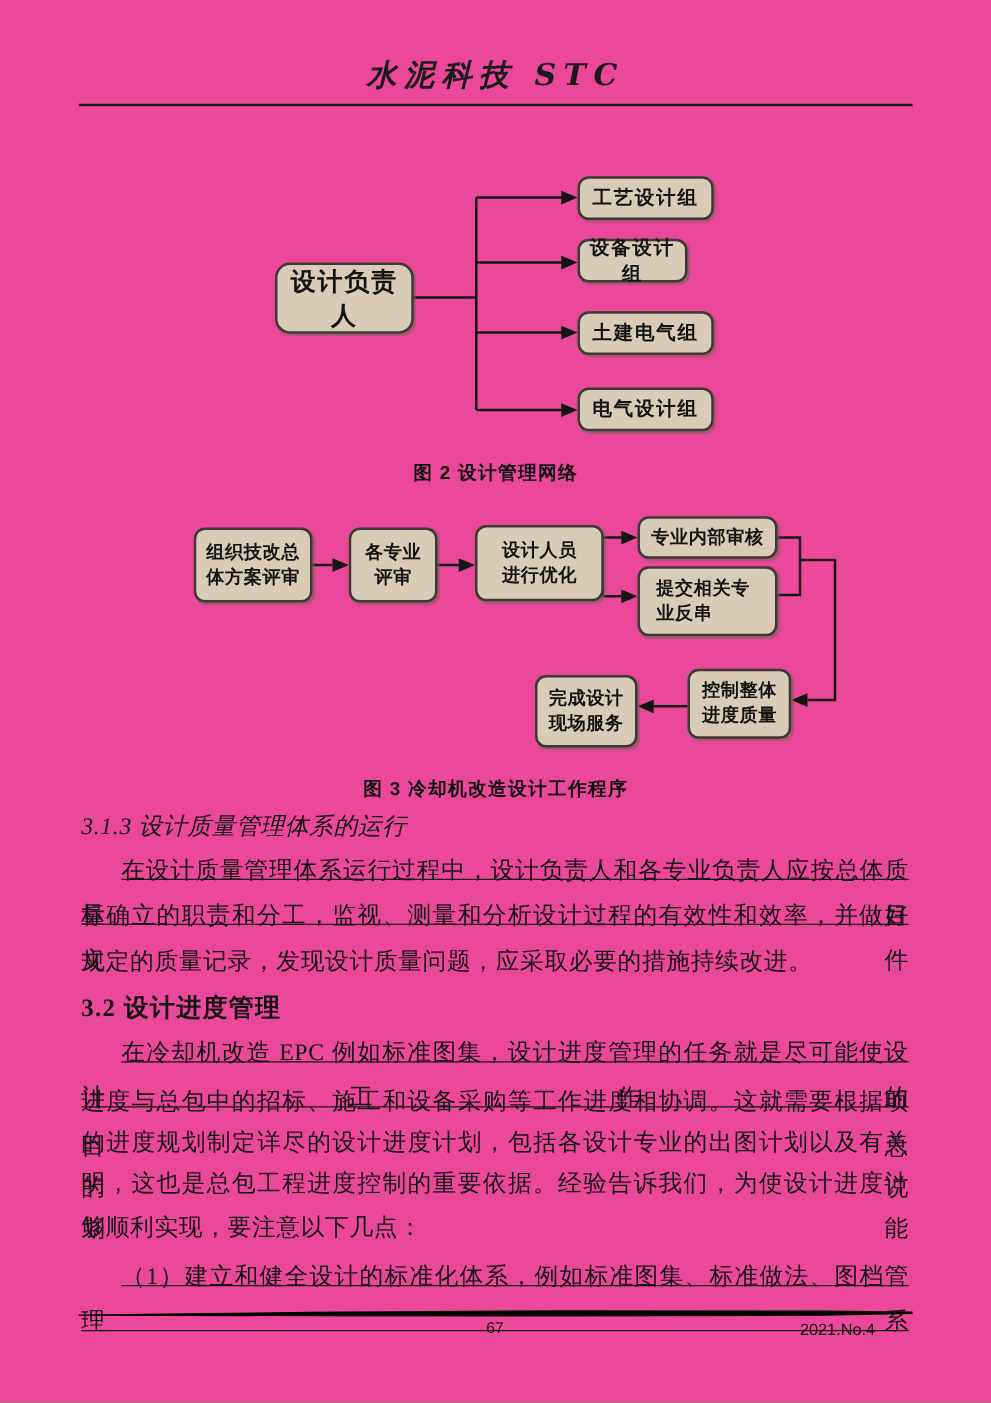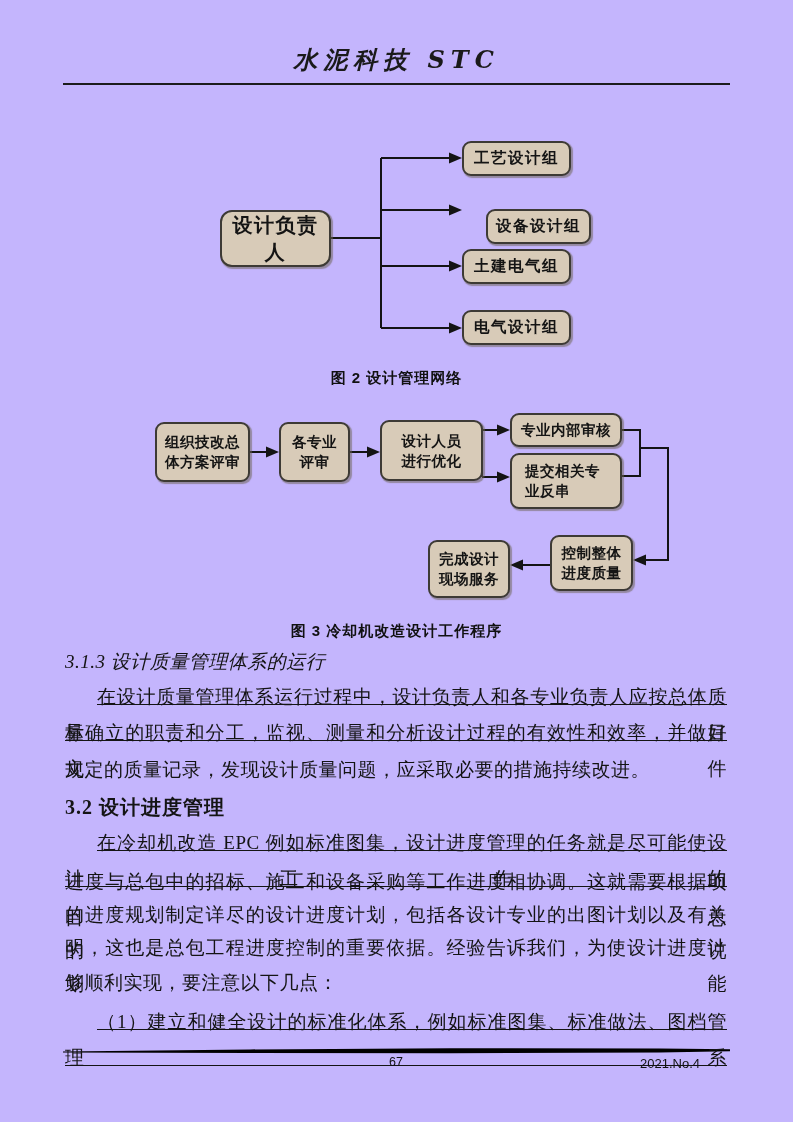--- a/index.html
+++ b/index.html
@@ -1,17 +1,17 @@
 <!DOCTYPE html>
 <html style="--box-fill: #d8cbb8; --box-border: #3d3a35; --line-color: #141414;"><head>
 <meta charset="utf-8">
 <style>
   html,body{margin:0;padding:0;background:#888;}
   .page{
-    position:relative;width:793px;height:1122px;background:#c4b5fd;
+    position:relative;width:793px;height:1122px;background:#ec4899;
     margin:0 auto;overflow:hidden;color:#1a1a1a;
     font-family:"Liberation Serif","DejaVu Serif",serif;
   }
   
   .journal-title{
     position:absolute;top:44px;left:0;width:100%;text-align:center;
     font-family:"DejaVu Serif","Liberation Serif",serif;
     font-style:italic;font-weight:bold;font-size:24px;letter-spacing:6px;
   }
   .header-rule{position:absolute;top:83px;left:63px;width:667px;height:2px;background:#1c1c1c;}
@@ -86,21 +86,21 @@
       <path d="M640 448 H668 V560 H646"></path>
       <polygon points="633,560 646,554.5 646,565.5"></polygon>
       <path d="M550 565 H523"></path>
       <polygon points="510,565 523,559.5 523,570.5"></polygon>
     </g>
     <polygon class="rule-shape" points="63,1051.6 250,1049.4 450,1048.2 660,1048.4 730,1049.2 730,1051.2 660,1052.6 450,1053.2 250,1053 63,1052.6"></polygon>
   </svg>
 
   <div class="fbox f2 f2root" style="left:220px;top:210px;width:111px;height:57px;">设计负责人</div>
   <div class="fbox f2" style="left:462px;top:141px;width:109px;height:35px;">工艺设计组</div>
-  <div class="fbox f2" style="left:462px;top:209px;width:105px;height:35px;margin-left:24px;">设备设计组</div>
+  <div class="fbox f2" style="left:462px;top:191px;width:88px;height:35px;">设备设计组</div>
   <div class="fbox f2" style="left:462px;top:249px;width:109px;height:35px;">土建电气组</div>
   <div class="fbox f2" style="left:462px;top:310px;width:109px;height:35px;">电气设计组</div>
   <div class="caption" style="top:369px;">图 2 设计管理网络</div>
 
   <div class="fbox f3" style="left:155px;top:422px;width:95px;height:60px;">组织技改总
 体方案评审</div>
   <div class="fbox f3" style="left:279px;top:422px;width:71px;height:60px;">各专业
 评审</div>
   <div class="fbox f3" style="left:380px;top:420px;width:103px;height:61px;">设计人员
 进行优化</div>

